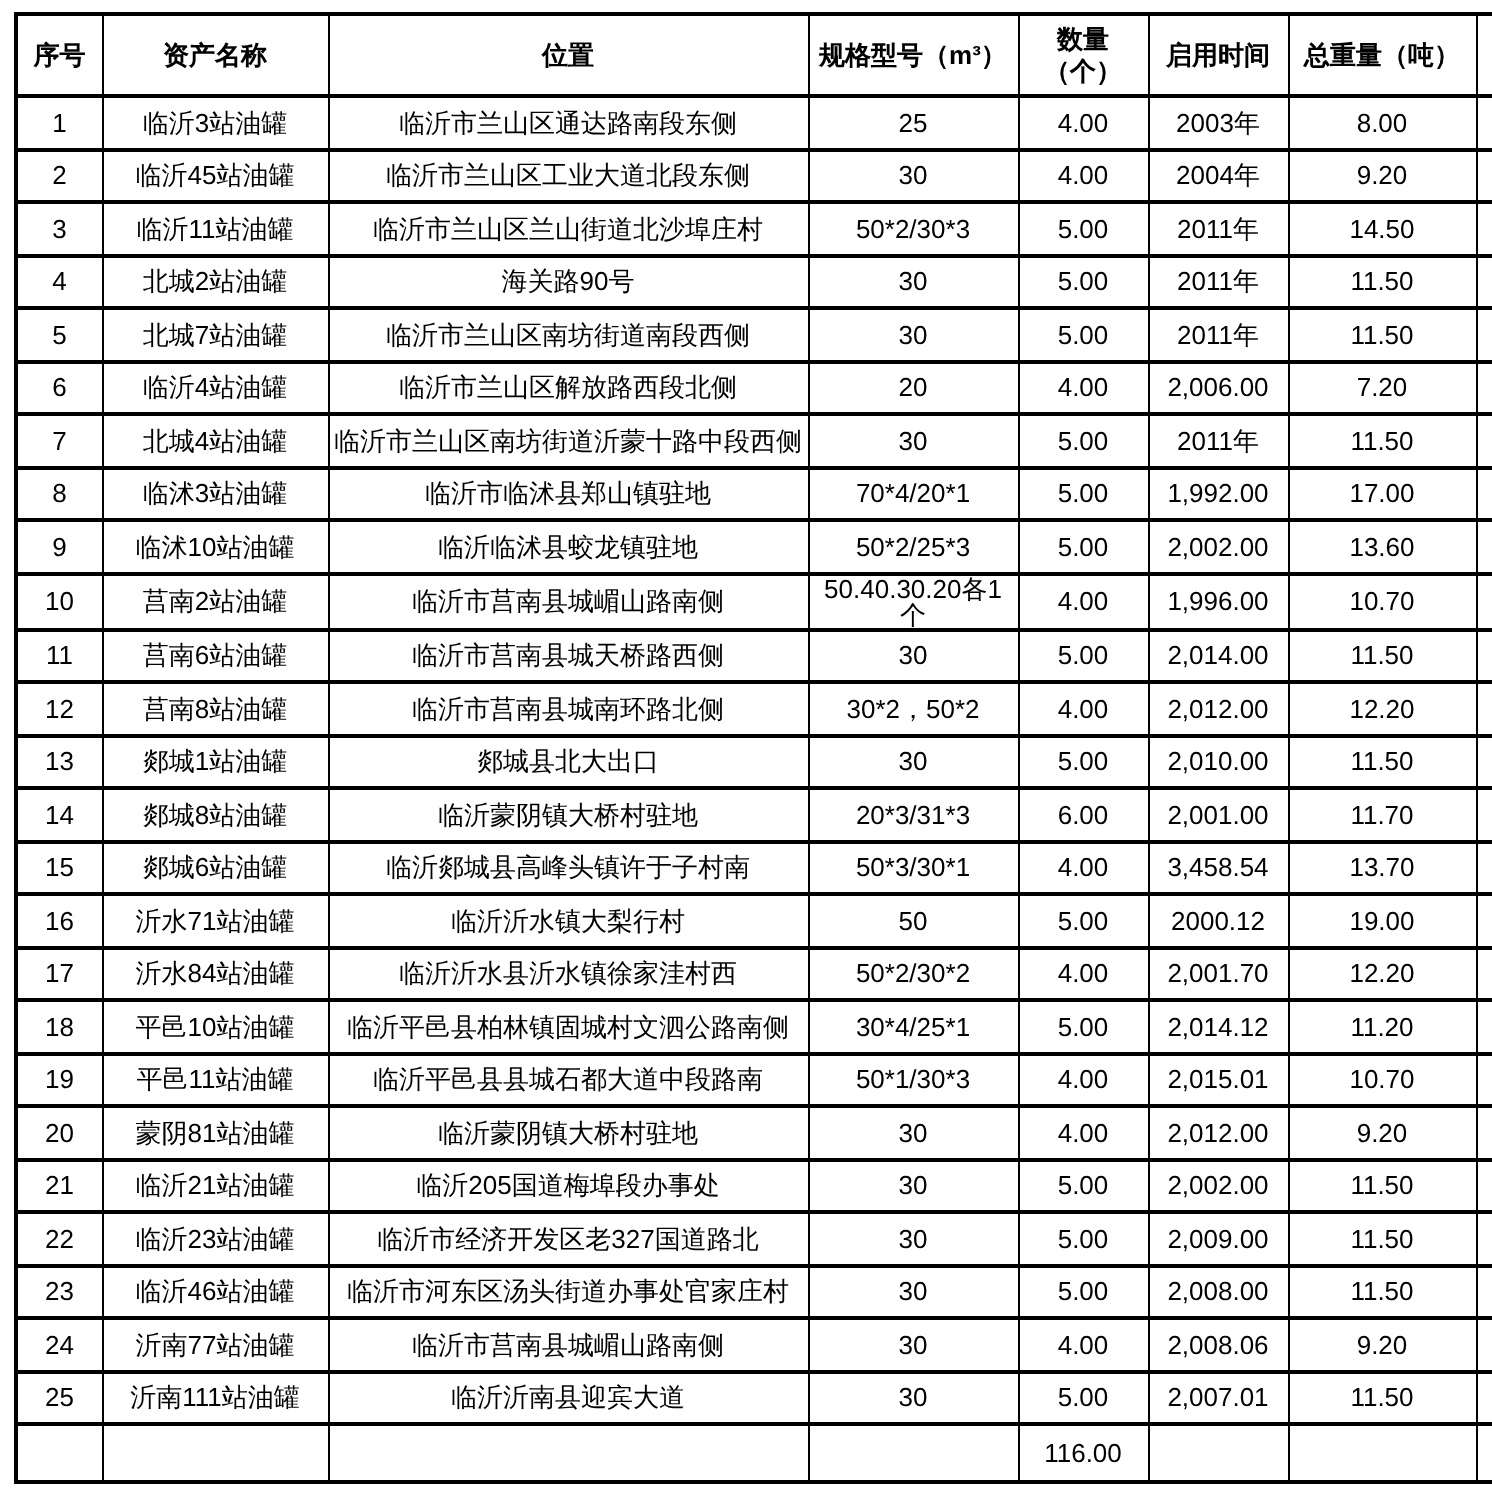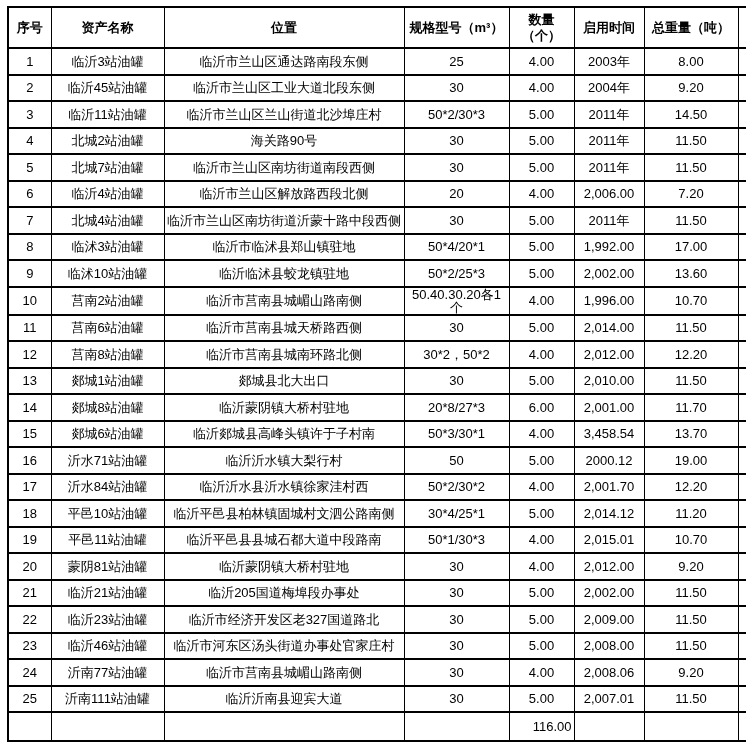--- a/index.html
+++ b/index.html
@@ -59,21 +59,20 @@
   td .cw {
     max-height: 25px;
     overflow: hidden;
     word-break: break-all;
   }
   td.loc-bold .cw {
     font-weight: normal;
   }
   tr.total-row td {
     height: 27px;
-    text-align: right;
   }
 </style>
 </head>
 <body>
 
 <div class="sheet">
   <table class="asset-table">
     <colgroup>
       <col class="c-no">
         <col class="c-name">
@@ -182,21 +181,21 @@
     <td>2011年</td>
     <td>11.50</td>
     <td></td>
   </tr>
         <tr>
     <td>8</td>
     <td>临沭3站油罐</td>
     <td>
             <div class="cw">临沂市临沭县郑山镇驻地</div>
           </td>
-    <td>50*4/20*1</td>
+    <td>70*4/20*1</td>
     <td>5.00</td>
     <td>1,992.00</td>
     <td>17.00</td>
     <td></td>
   </tr>
         <tr>
     <td>9</td>
     <td>临沭10站油罐</td>
     <td>
             <div class="cw">临沂临沭县蛟龙镇驻地</div>
@@ -254,21 +253,21 @@
     <td>2,010.00</td>
     <td>11.50</td>
     <td></td>
   </tr>
         <tr>
     <td>14</td>
     <td>郯城8站油罐</td>
     <td>
             <div class="cw">临沂蒙阴镇大桥村驻地</div>
           </td>
-    <td>20*8/27*3</td>
+    <td>20*3/31*3</td>
     <td>6.00</td>
     <td>2,001.00</td>
     <td>11.70</td>
     <td></td>
   </tr>
         <tr>
     <td>15</td>
     <td>郯城6站油罐</td>
     <td>
             <div class="cw">临沂郯城县高峰头镇许于子村南</div>

